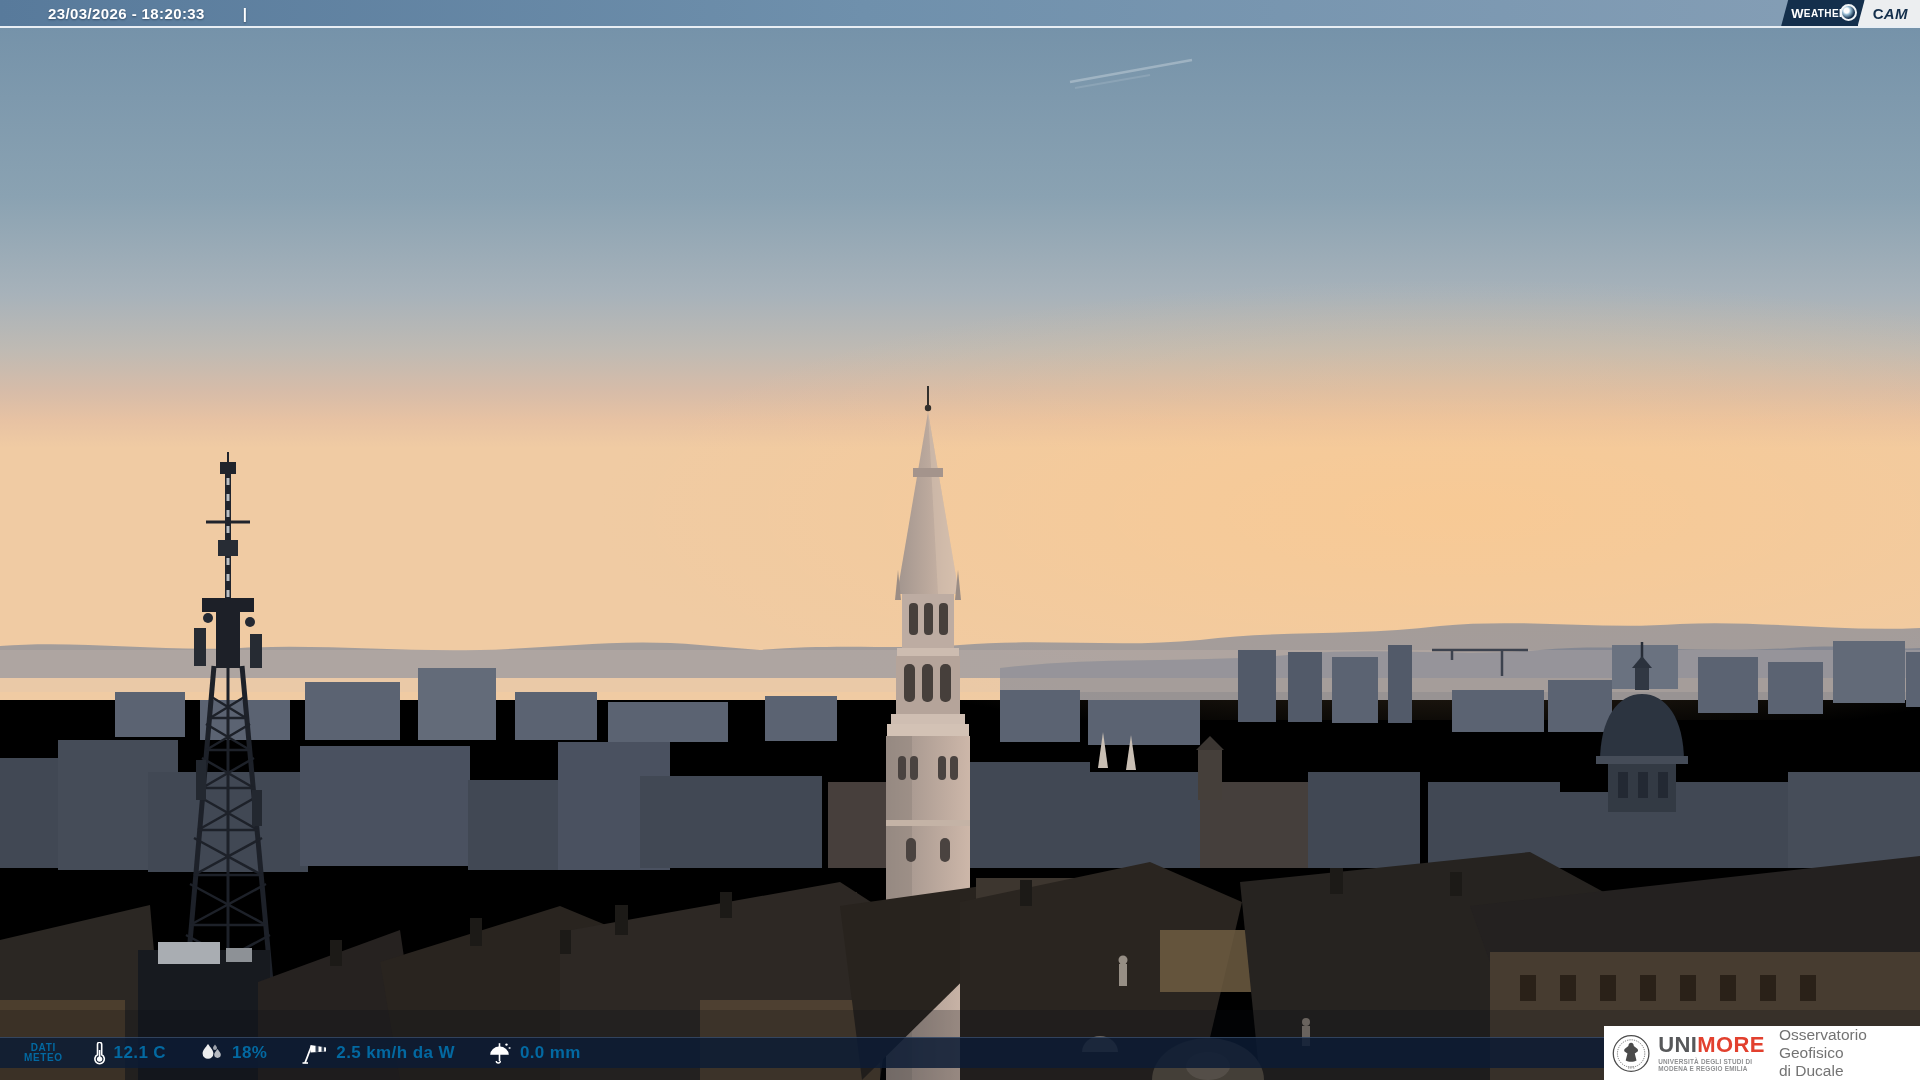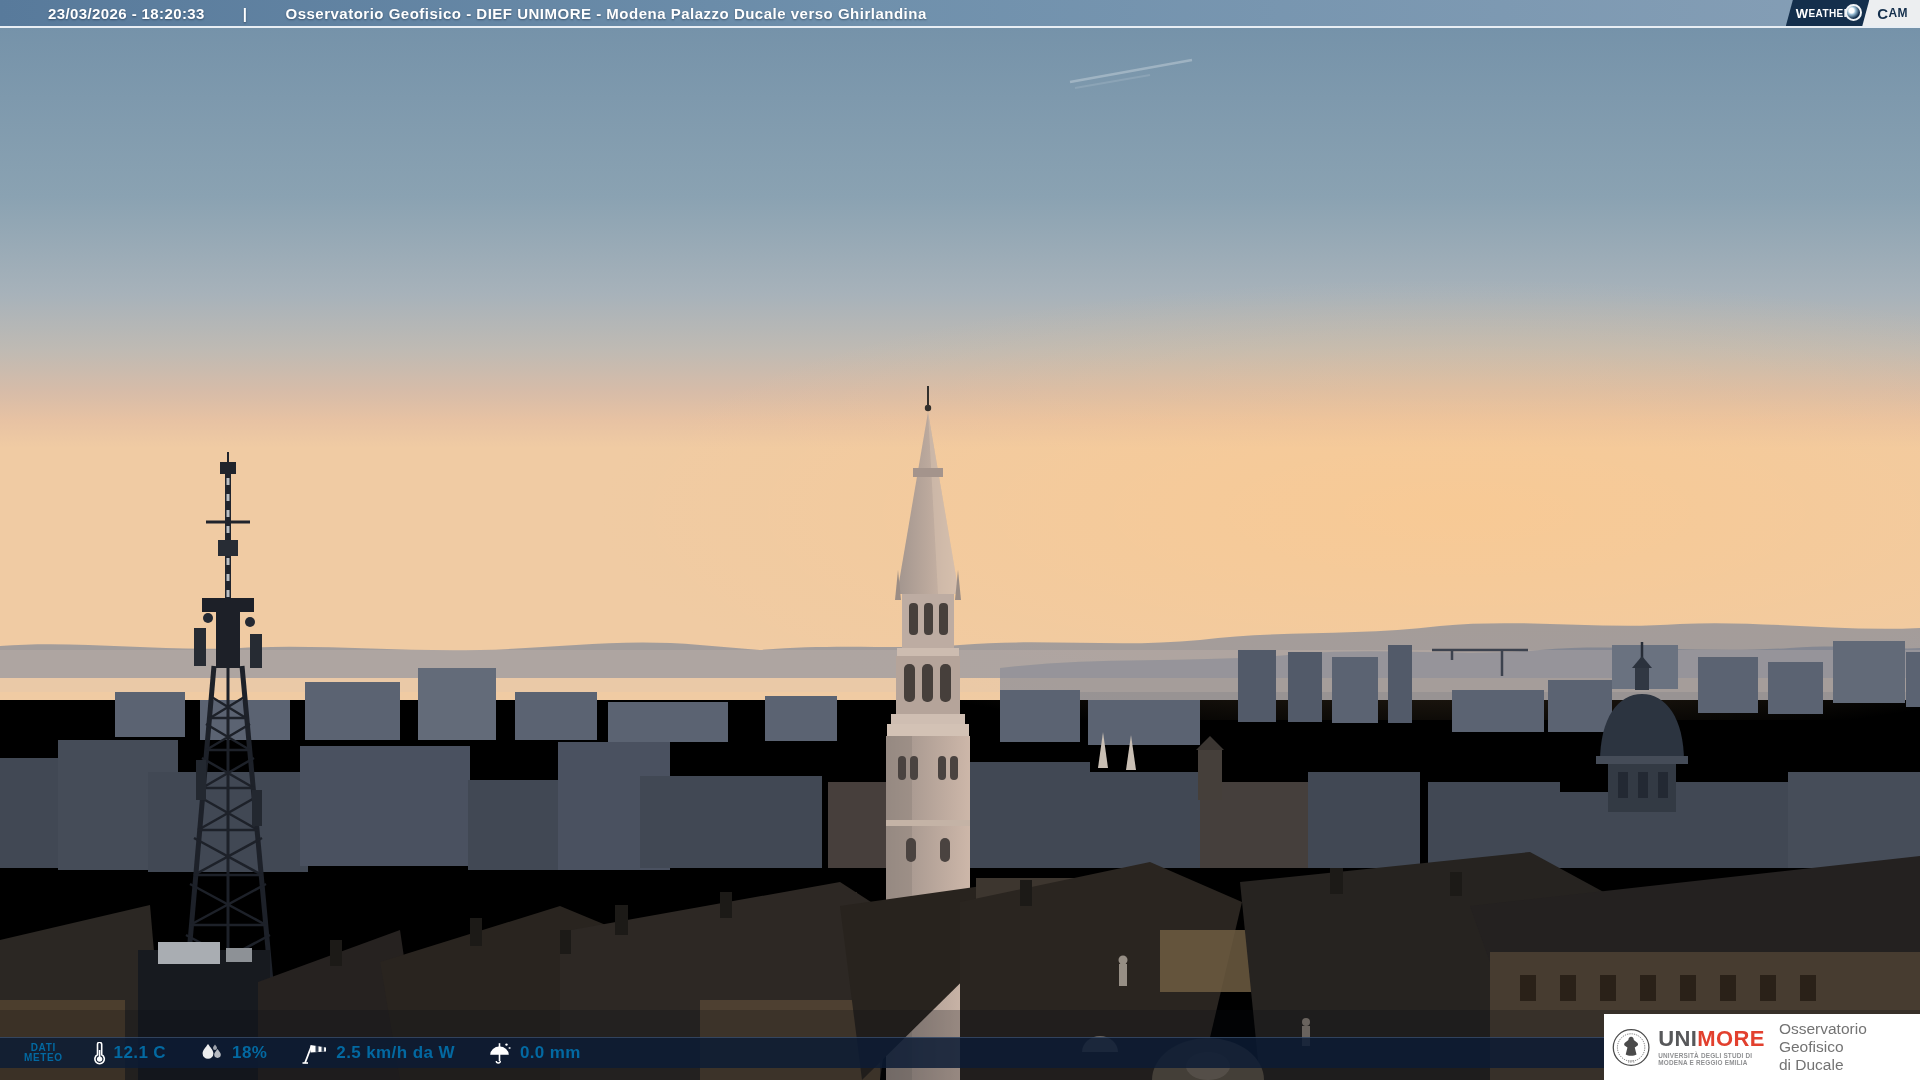--- a/index.html
+++ b/index.html
@@ -34,21 +34,21 @@
   }
   .wcam-left .big{font-size:13px;}
   .wcam-left .small{font-size:10px;}
   .wcam-right{
     background:#eceef0;color:#142f4c;display:flex;align-items:center;
     padding:0 12px 0 15px;margin-left:-7px;
     clip-path:polygon(7px 0,100% 0,100% 100%,0 100%);
     font-weight:bold;text-shadow:none;
   }
   .wcam-right .big{font-size:15px;}
-  .wcam-right .small{font-size:12px;}
+  .wcam-right .small{font-size:15px;font-style:italic;}
   .wcam-lens{
     position:absolute;left:59px;top:4px;width:17px;height:17px;border-radius:50%;
     background:radial-gradient(circle at 35% 35%, #ffffff 0 2.5px, #9ec2d8 4px, #142f4c 8px);
     border:2px solid #f2f5f7;box-sizing:border-box;z-index:2;
   }
 
   
   .meteobar{
     position:absolute;left:0;right:0;bottom:12px;height:30px;z-index:8;
     background:rgba(12,28,52,.84);
@@ -58,21 +58,21 @@
   .meteo-label{
     margin-left:24px;margin-right:30px;text-align:center;
     font-size:10px;line-height:10.5px;font-weight:bold;letter-spacing:.6px;
   }
   .mgroup{display:flex;align-items:center;gap:8px;margin-right:34px;
     font-size:17px;font-weight:bold;letter-spacing:.4px;}
   .mgroup svg{display:block;}
 
   
   .credit{
-    position:absolute;right:0;bottom:0;width:316px;height:66px;z-index:12;
+    position:absolute;right:0;bottom:0;width:316px;height:54px;z-index:12;
     background:#ffffff;display:flex;align-items:center;
     padding:4px 8px 4px 8px;box-sizing:border-box;gap:8px;
   }
   .uniword{font-size:22px;line-height:22px;font-weight:bold;letter-spacing:.4px;}
   .uniword .uni{color:#57585a;}
   .uniword .more{color:#e2402e;}
   .unisub{font-size:6.4px;line-height:7px;color:#8f9092;letter-spacing:.2px;margin-top:2px;font-weight:bold;}
   .obs{font-size:15.5px;line-height:18px;color:#737373;margin-left:6px;}
 </style>
 </head>
@@ -301,21 +301,20 @@
       <rect x="1302" y="1026" width="8" height="20" fill="#8a8077"></rect>
       <circle cx="1306" cy="1022" r="4" fill="#8a8077"></circle>
     </g>
     <rect x="0" y="1010" width="1920" height="70" fill="#060a12" opacity=".25"></rect>
   </g>
 </svg>
 
 <div class="topbar">
   <span class="datetime">23/03/2026 - 18:20:33</span>
   <span class="sep">|</span>
-  <span class="title">Osservatorio Geofisico - DIEF UNIMORE - Modena Palazzo Ducale verso Ghirlandina</span>
   <div class="wcam">
     <div class="wcam-left">
       <span class="big">W</span>
         <span class="small">EATHER</span>
     </div>
     <div class="wcam-lens"></div>
     <div class="wcam-right">
       <span class="big">C</span>
         <span class="small">AM</span>
     </div>

